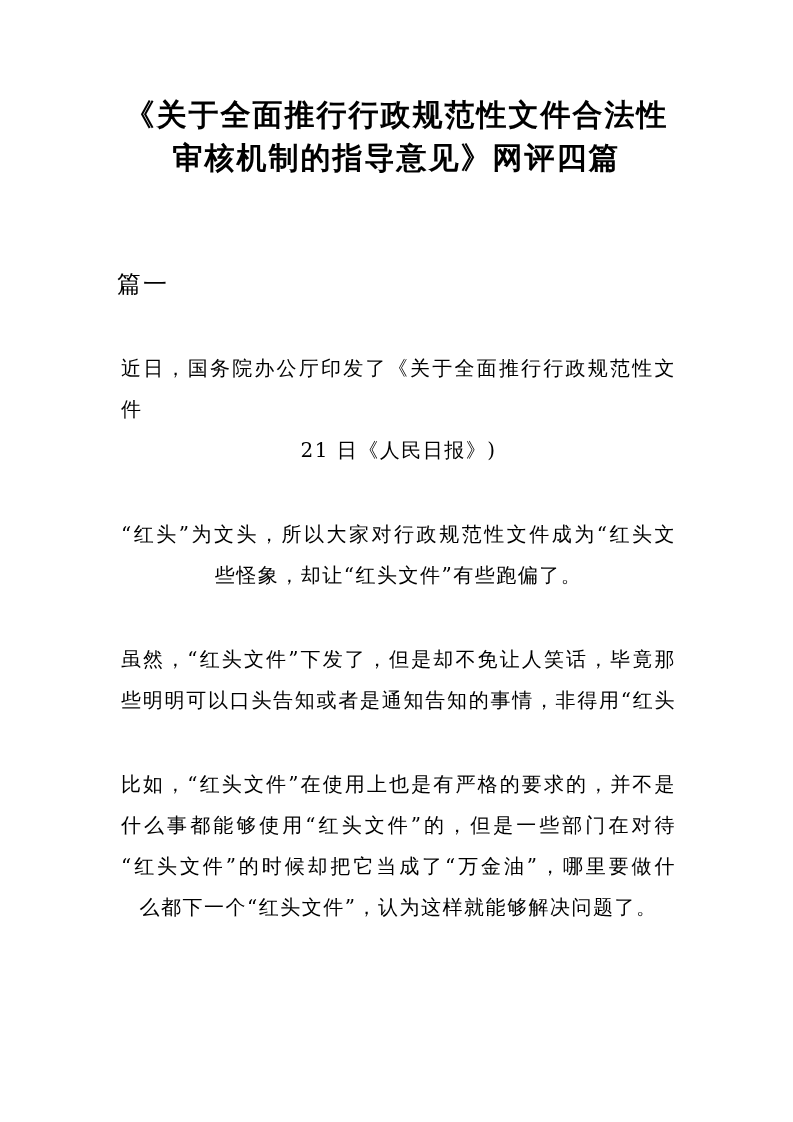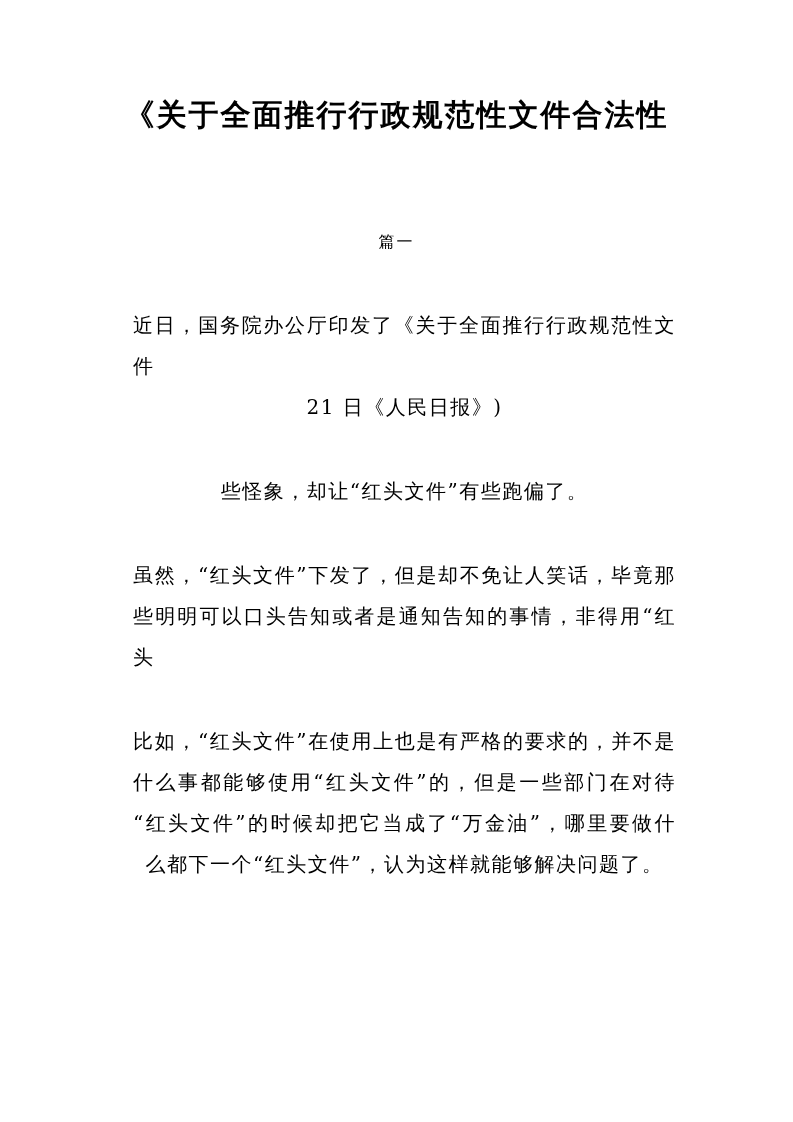--- a/index.html
+++ b/index.html
@@ -28,54 +28,56 @@
     font-weight: 700;
     line-height: 43px;
     letter-spacing: 2px;
     text-align: center;
   }
   .title-line {
     white-space: nowrap;
   }
   .section-heading {
     margin: 0 0 43px 0;
-    font-size: 16px;
+    font-size: 24px;
     line-height: 41px;
     letter-spacing: 2px;
-    text-align: center;
+    text-align: left;
   }
   .para {
-    margin: 0 0 43px 16px;
+    margin: 0 0 43px 4px;
     font-size: 20px;
     line-height: 41px;
     letter-spacing: 1.5px;
   }
   .line {
     text-align: center;
   }
   .line.jl {
     text-align: justify;
     text-align-last: justify;
     text-justify: inter-character;
   }
 </style>
 </head>
 <body>
 
 <div class="page" style="--page-bg: #ffffff; --text-color: #000000;">
   <h1 class="doc-title">
       <div class="title-line">《关于全面推行行政规范性文件合法性</div>
+      <div class="title-line">审核机制的指导意见》网评四篇</div>
     </h1>
   <div class="section-heading">篇一</div>
   <div>
       <div class="para">
         <div class="line jl">近日，国务院办公厅印发了《关于全面推行行政规范性文件</div>
         <div class="line">21 日《人民日报》)</div>
       </div>
       <div class="para">
+        <div class="line jl">“红头”为文头，所以大家对行政规范性文件成为“红头文</div>
         <div class="line">些怪象，却让“红头文件”有些跑偏了。</div>
       </div>
       <div class="para">
         <div class="line jl">虽然，“红头文件”下发了，但是却不免让人笑话，毕竟那</div>
         <div class="line jl">些明明可以口头告知或者是通知告知的事情，非得用“红头</div>
       </div>
       <div class="para">
         <div class="line jl">比如，“红头文件”在使用上也是有严格的要求的，并不是</div>
         <div class="line jl">什么事都能够使用“红头文件”的，但是一些部门在对待</div>
         <div class="line jl">“红头文件”的时候却把它当成了“万金油”，哪里要做什</div>

